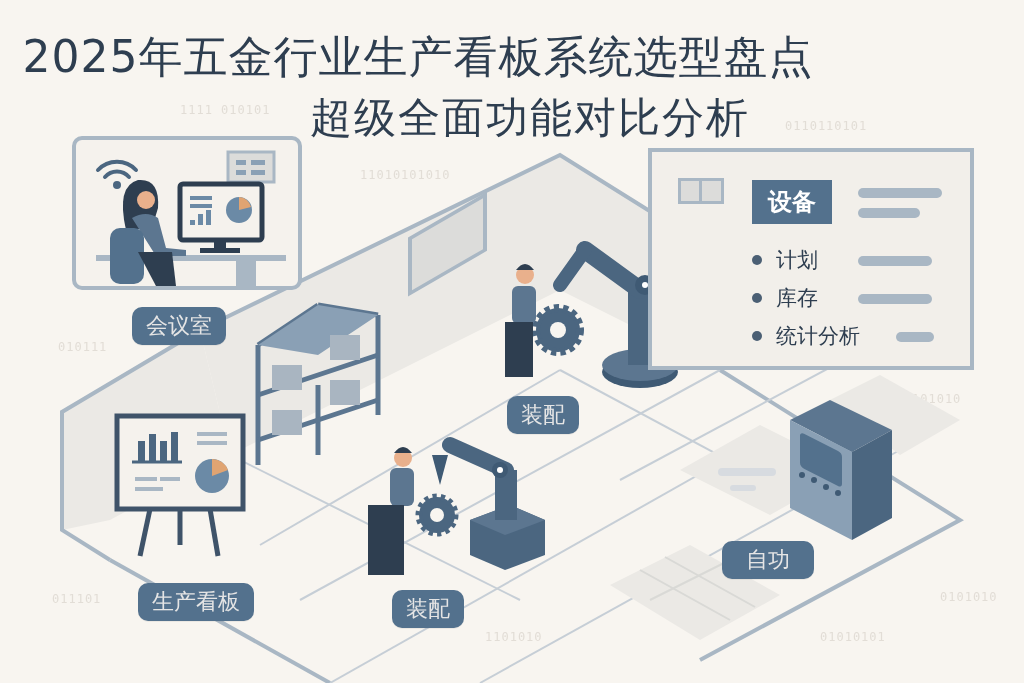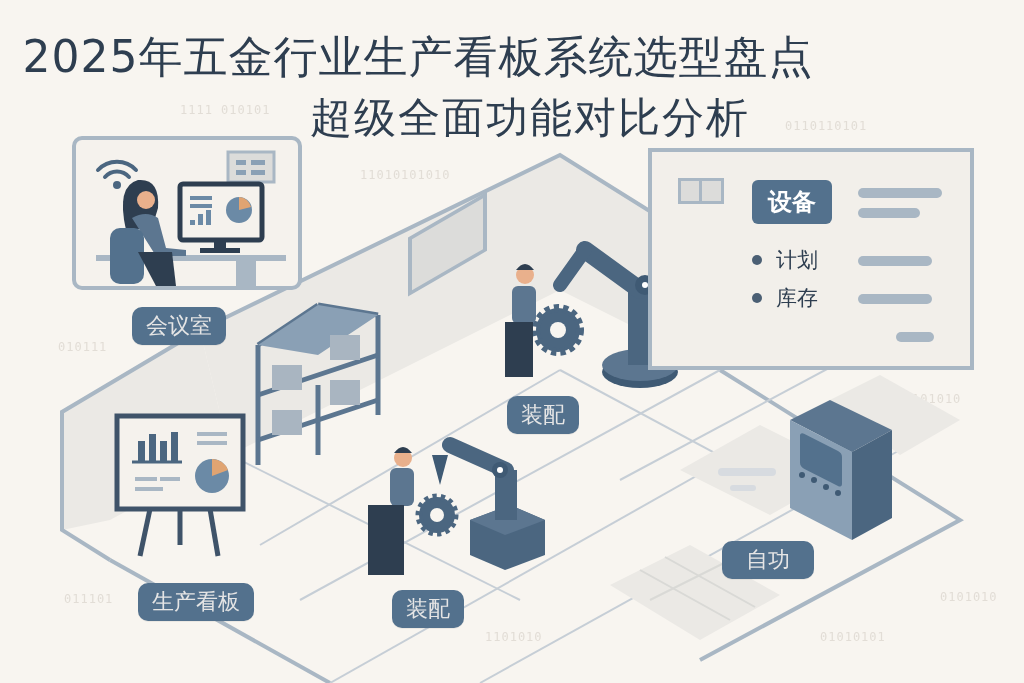--- a/index.html
+++ b/index.html
@@ -6,38 +6,38 @@
   body{width:1024px;height:683px;background:#f8f5f0;overflow:hidden;position:relative;font-family:"DejaVu Sans","Liberation Sans",sans-serif;color:#2e3e50;}
   .abs{position:absolute;}
   .title{left:0;width:836px;top:28px;text-align:center;font-size:44px;font-weight:normal;color:#2e3e50;letter-spacing:1px;}
   .subtitle{left:18px;width:1024px;top:90px;text-align:center;font-size:42px;color:#2e3e50;letter-spacing:2px;}
   .binary{font-family:"DejaVu Sans Mono","Liberation Mono",monospace;color:#e2ddd6;font-size:12px;letter-spacing:1px;}
   .tag{background:#53718d;color:#e5e5e5;border-radius:10px;font-size:22px;padding:4px 14px;line-height:30px;white-space:nowrap;box-shadow:0 1px 0 rgba(0,0,0,.05);}
   .scene{left:0;top:0;}
   .panel{left:648px;top:148px;width:326px;height:222px;background:#f2efea;border:4px solid #a9b7c4;box-sizing:border-box;}
   .panel .win{left:26px;top:26px;width:46px;height:26px;border:3px solid #a9b7c4;background:#dcdcda;box-sizing:border-box;}
   .panel .win:after{content:"";position:absolute;left:18px;top:0;width:3px;height:100%;background:#a9b7c4;}
-  .panel .hdr{left:100px;top:28px;font-size:24px;background:#53718d;color:#fff;border-radius:6px;padding:6px 16px;font-weight:bold;}
+  .panel .hdr{left:100px;top:28px;font-size:24px;background:#53718d;color:#fff;border-radius:0;padding:6px 16px;font-weight:bold;}
   .bar{background:#a9b7c4;border-radius:6px;height:10px;}
   .li{left:100px;font-size:21px;color:#2e3e50;display:flex;align-items:center;justify-content:center;}
   .li .dot{width:10px;height:10px;border-radius:50%;background:#4b5f74;margin-right:14px;}
   .room{left:72px;top:136px;width:230px;height:154px;border:4px solid #a9b7c4;border-radius:10px;box-sizing:border-box;background:#f5f2ed;}
 </style>
 </head>
 <body>
 
 <div class="abs title">2025年五金行业生产看板系统选型盘点</div>
 <div class="abs subtitle">超级全面功能对比分析</div>
 
 <div class="abs binary" style="left:180px;top:103px;">1111 010101</div>
 <div class="abs binary" style="left:785px;top:103px;margin-top:16px;">0110110101</div>
 <div class="abs binary" style="left:360px;top:168px;">11010101010</div>
 <div class="abs binary" style="left:58px;top:340px;">010111</div>
 <div class="abs binary" style="left:912px;top:392px;">101010</div>
-<div class="abs binary" style="left:52px;top:592px;margin-left:12px;">011101</div>
+<div class="abs binary" style="left:52px;top:592px;">011101</div>
 <div class="abs binary" style="left:485px;top:630px;">1101010</div>
 <div class="abs binary" style="left:940px;top:590px;">0101010</div>
 <div class="abs binary" style="left:820px;top:630px;">01010101</div>
 
 <svg class="abs scene" width="1024" height="683" viewBox="0 0 1024 683">
 
   <polygon points="200,330 560,155 720,255 720,370 560,290 230,455" fill="#ebe9e5"></polygon>
   <polyline points="200,330 560,155 720,255" fill="none" stroke="#a9b7c4" stroke-width="4"></polyline>
 
   <polygon points="62,412 200,330 230,455 110,520 62,530" fill="#ebe9e5"></polygon>
@@ -202,14 +202,18 @@
     <span>计划</span>
   </div>
   <div class="abs bar" style="left:206px;top:104px;width:74px;"></div>
 
   <div class="abs li" style="top:132px;">
     <span class="dot"></span>
     <span>库存</span>
   </div>
   <div class="abs bar" style="left:206px;top:142px;width:74px;"></div>
 
+  <div class="abs li" style="top:170px;">
+    <span class="dot"></span>
+    <span>统计分析</span>
+  </div>
   <div class="abs bar" style="left:244px;top:180px;width:38px;"></div>
 </div>
 
 </body></html>

